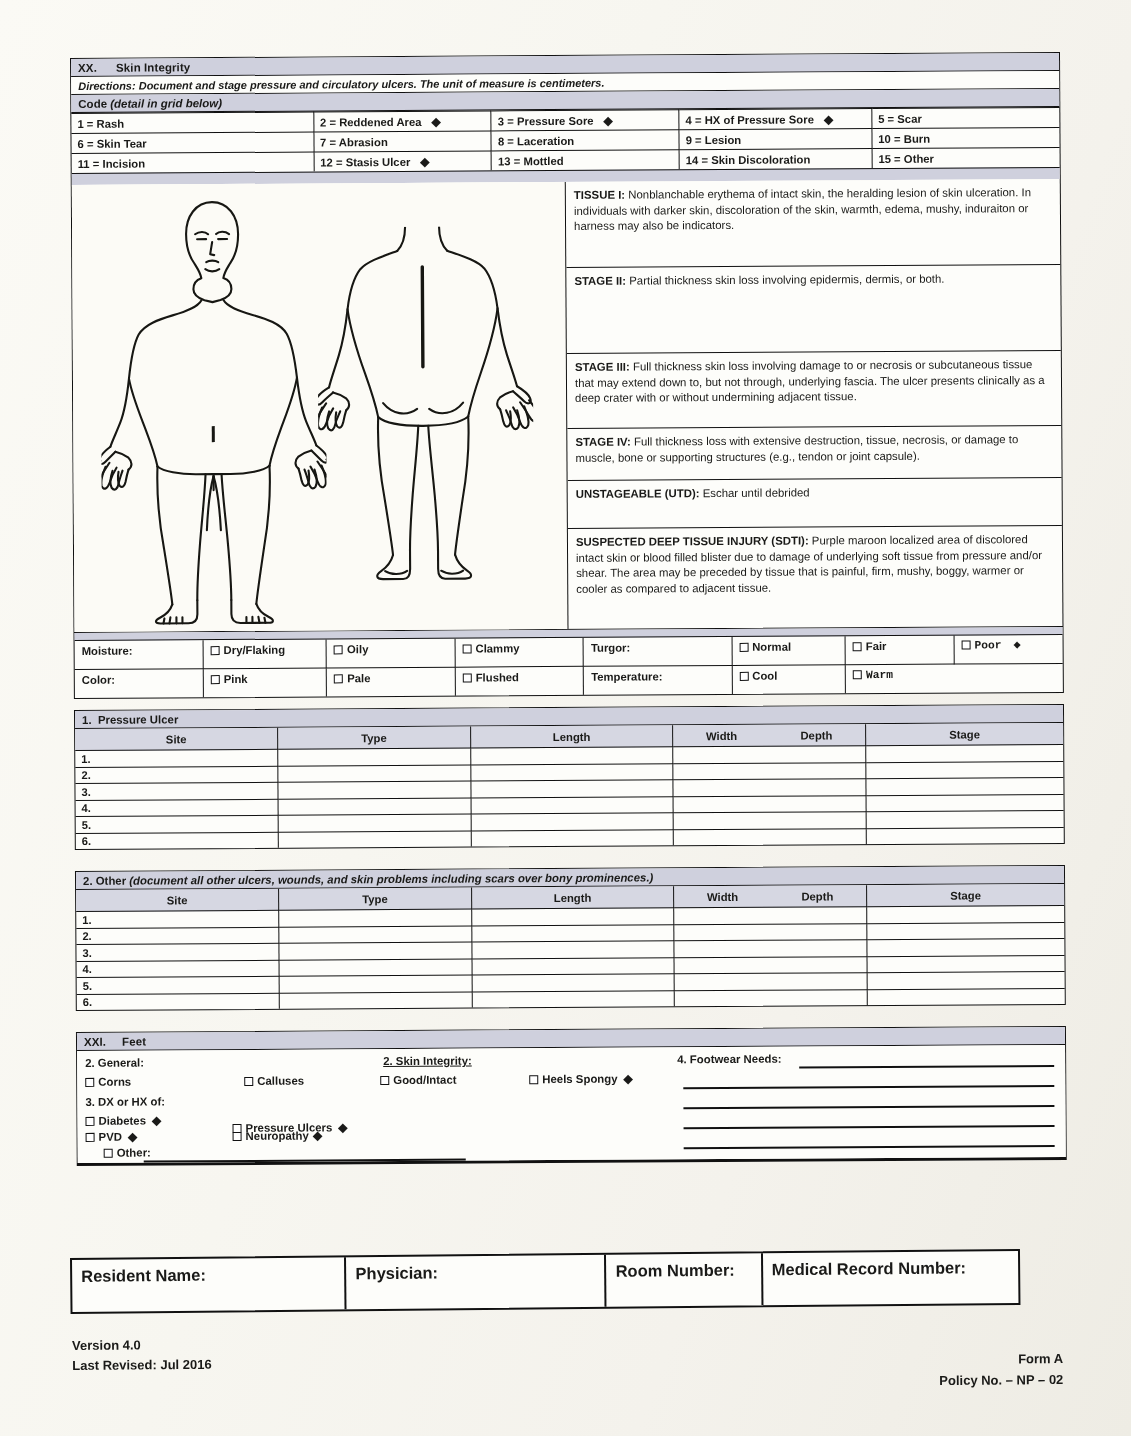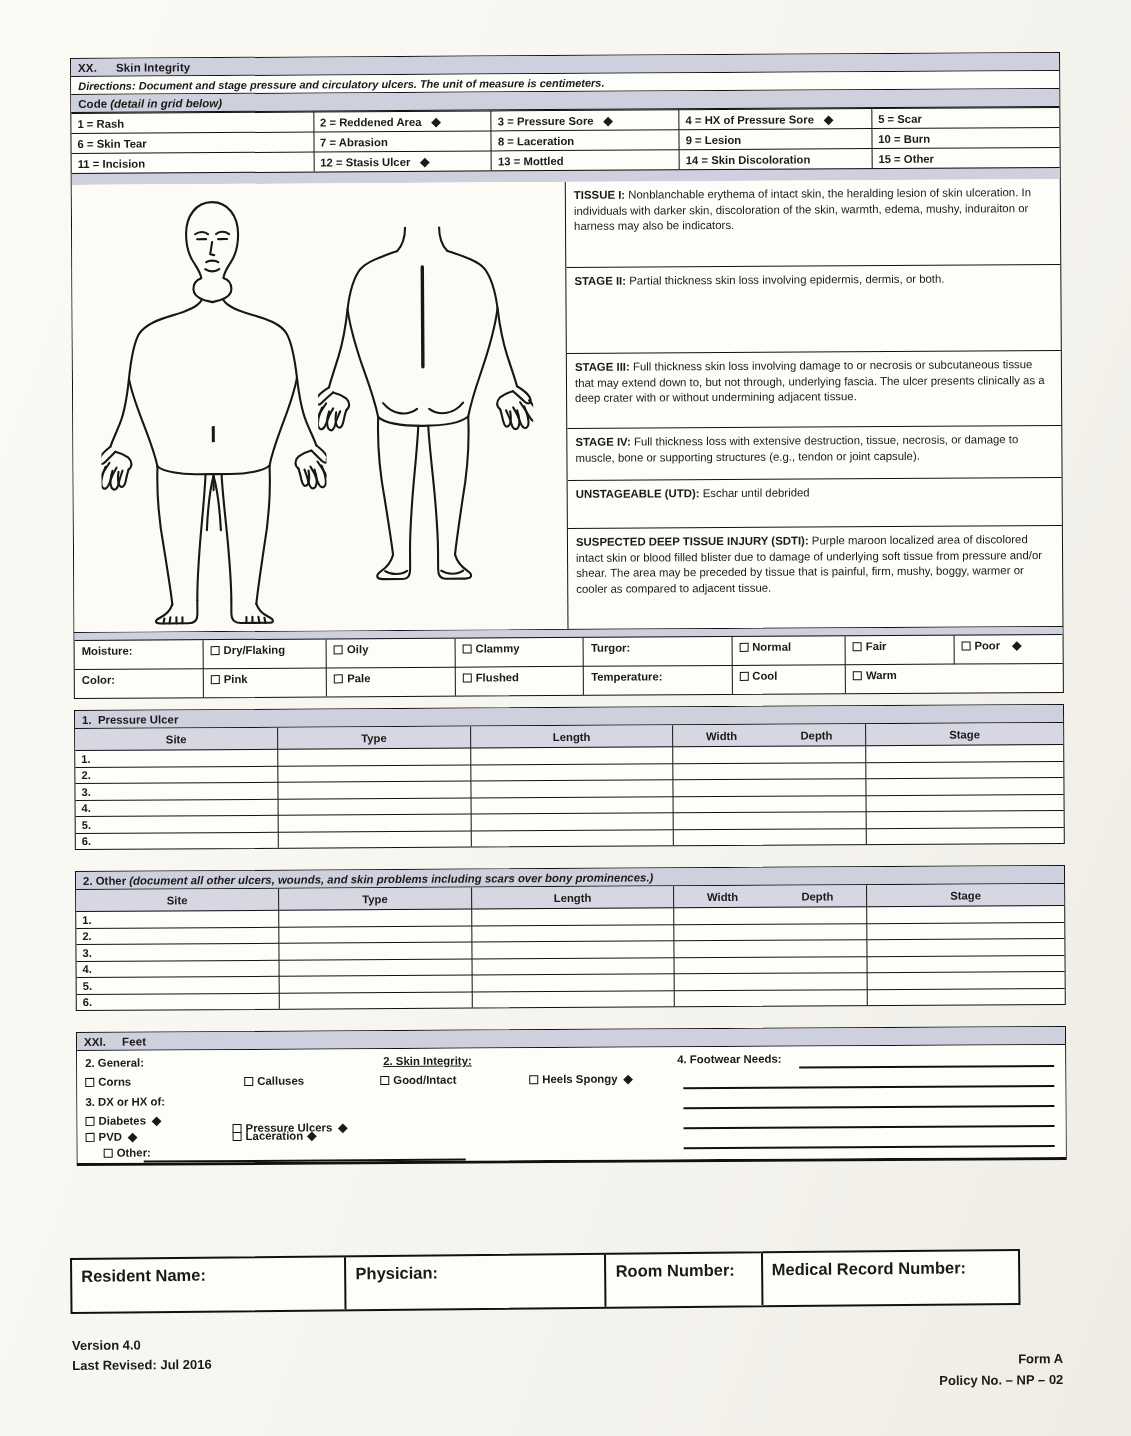--- a/index.html
+++ b/index.html
@@ -134,21 +134,21 @@
     border: 1.3px solid #111;
     height: 20px;
     font-size: 11.3px;
     font-weight: bold;
     padding: 0 2px 8px 7px;
     white-space: nowrap;
   }
   table.mc tr:first-child td { border-top: none; }
   table.mc tr:last-child td { border-bottom: none; }
   table.mc tr td:first-child { border-left: none; }
-  table.mc tr td:last-child { border-right: none; }
+  table.mc tr td:last-child { border-right: none; font-family: Liberation Mono, monospace; }
   .cb {
     display: inline-block;
     width: 9px; height: 9px;
     border: 1.5px solid #111;
     background: #fff;
     vertical-align: -1px;
     margin-right: 4px;
     box-sizing: border-box;
   }
 
@@ -620,21 +620,21 @@
     <div class="feet-body">
 
       <div class="fb-label" style="left:8px;  top:6px;">2.  General:</div>
       <div class="fb-label" style="left:8px;  top:25px;text-align:center;"><span class="cb"></span><span>Corns</span></div>
       <div class="fb-label" style="left:167px;top:25px;"><span class="cb"></span><span>Calluses</span></div>
 
       <div class="fb-label" style="left:8px;  top:45px;">3.  DX or HX of:</div>
       <div class="fb-label" style="left:8px;  top:64px;"><span class="cb"></span><span>Diabetes</span><span class="dia" style="margin-left:6px;">◆</span></div>
       <div class="fb-label" style="left:155px;top:72px;"><span class="cb"></span><span>Pressure Ulcers</span><span class="dia" style="margin-left:6px;">◆</span></div>
       <div class="fb-label" style="left:8px;  top:80px;"><span class="cb"></span><span>PVD</span><span class="dia" style="margin-left:6px;">◆</span></div>
-      <div class="fb-label" style="left:155px;top:80px;"><span class="cb"></span><span>Laceration</span><span class="dia" style="margin-left:4px;">◆</span></div>
+      <div class="fb-label" style="left:155px;top:80px;"><span class="cb"></span><span>Neuropathy</span><span class="dia" style="margin-left:4px;">◆</span></div>
       <div class="fb-label" style="left:26px;  top:96px;"><span class="cb"></span><span>Other:</span></div>
       <div class="fline" style="left:66px;  top:110px; width:322px;"></div>
 
       <div class="fb-label" style="left:306px;top:6px;text-decoration:underline;">2.  Skin Integrity:</div>
       <div class="fb-label" style="left:303px;top:25px;"><span class="cb"></span><span>Good/Intact</span></div>
       <div class="fb-label" style="left:452px;top:25px;"><span class="cb"></span><span>Heels Spongy</span><span class="dia" style="margin-left:6px;">◆</span></div>
 
       <div class="fb-label" style="left:600px;top:6px;">4.  Footwear Needs:</div>
       <div class="fline" style="left:722px;top:20px;  width:255px;"></div>
       <div class="fline" style="left:606px;top:40px;  width:371px;"></div>

